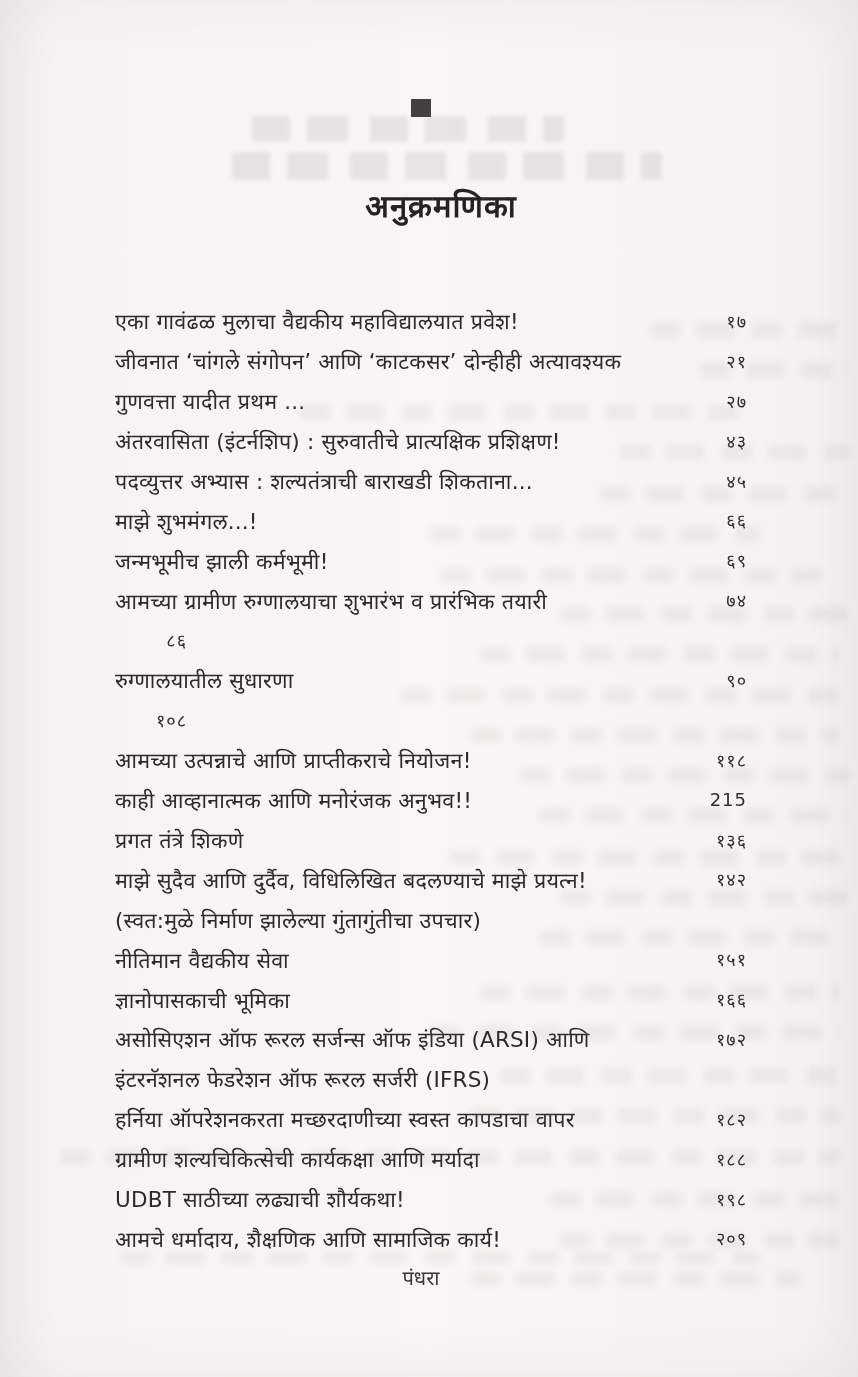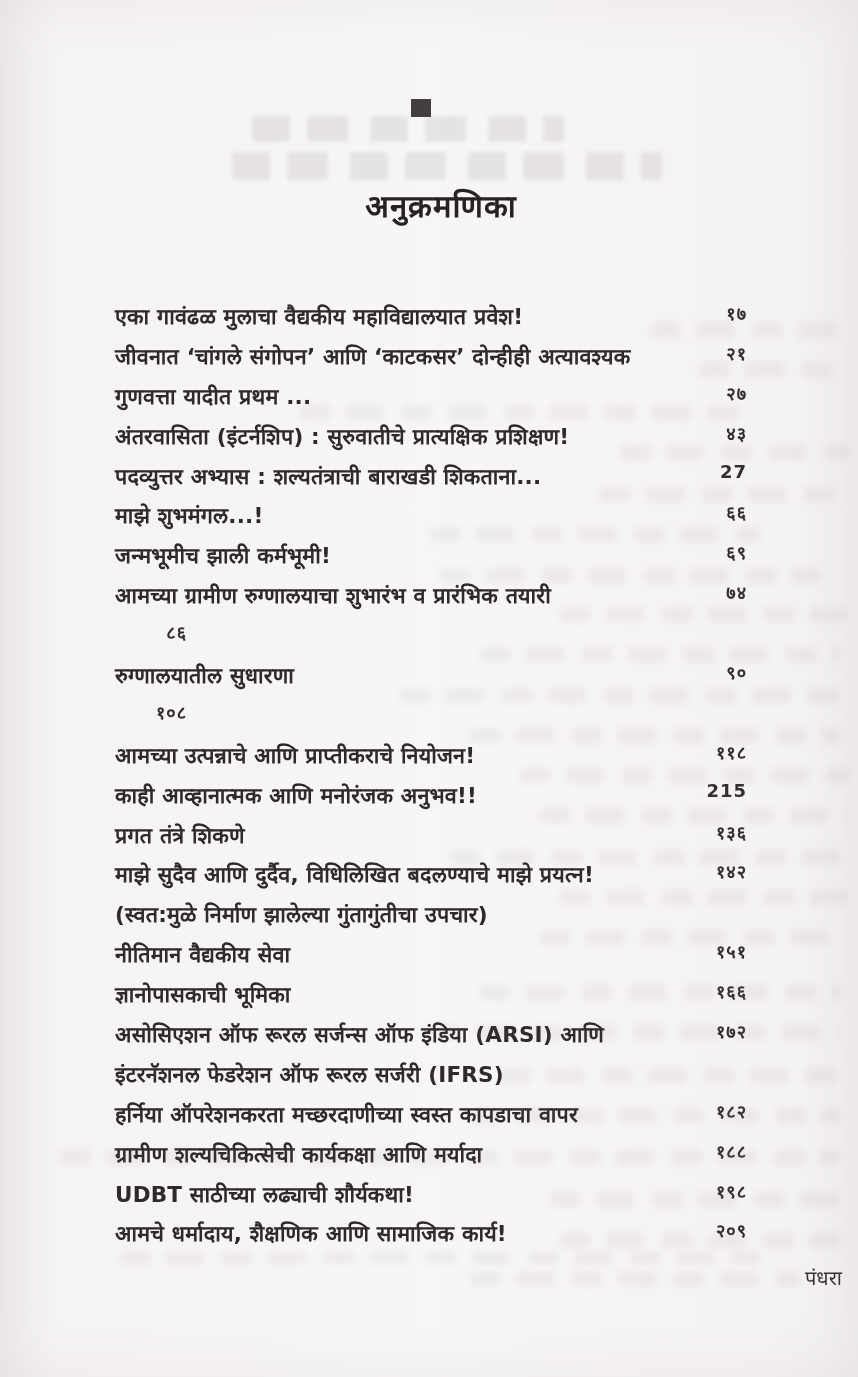--- a/index.html
+++ b/index.html
@@ -22,35 +22,34 @@
     position:absolute;top:172px;left:0;width:858px;margin:12px;
     text-align:center;
     font-size:31px;font-weight:bold;letter-spacing:1px;
     color:#262123;
     font-family:Liberation Serif, serif;
   }
   .toc{
     position:absolute;left:115px;top:301px;width:632px;
   }
   .row{
-    display:flex;align-items:flex-start;
+    display:flex;align-items:center;
     height:39.9px;
     font-size:21.5px;
-    font-weight:bold;
   }
   .label{
     flex:1;white-space:nowrap;letter-spacing:.2px;color:#2e292b;
   }
   .pageno{
     margin-left:8px;min-width:64px;text-align:right;
     font-size:18px;color:#332e30;letter-spacing:1px;
   }
   .footer{
     position:absolute;top:1264px;left:0;width:842px;
-    text-align:right;font-size:20px;color:#38createElement;
+    text-align:center;font-size:20px;color:#38createElement;
     color:#383335;
   }
   
   .ghost{
     position:absolute;
     filter:blur(2px);
     opacity:.16;
     border-radius:4px;
     background:repeating-linear-gradient(90deg,
       rgba(110,100,106,.75) 0 38px, rgba(110,100,106,0) 38px 55px,
@@ -90,21 +89,21 @@
       <div class="row">
     <span class="label">गुणवत्ता यादीत प्रथम ...</span>
     <span class="pageno">२७</span>
   </div>
       <div class="row">
     <span class="label">अंतरवासिता (इंटर्नशिप) : सुरुवातीचे प्रात्यक्षिक प्रशिक्षण!</span>
     <span class="pageno">४३</span>
   </div>
       <div class="row">
     <span class="label">पदव्युत्तर अभ्यास : शल्यतंत्राची बाराखडी शिकताना...</span>
-    <span class="pageno">27</span>
+    <span class="pageno">४५</span>
   </div>
       <div class="row">
     <span class="label">माझे शुभमंगल...!</span>
     <span class="pageno">६६</span>
   </div>
       <div class="row">
     <span class="label">जन्मभूमीच झाली कर्मभूमी!</span>
     <span class="pageno">६९</span>
   </div>
       <div class="row">

